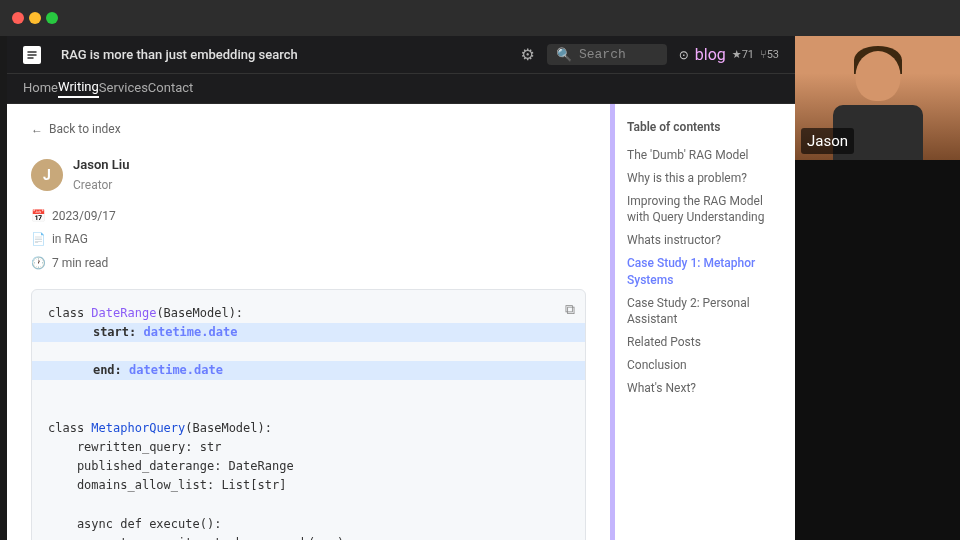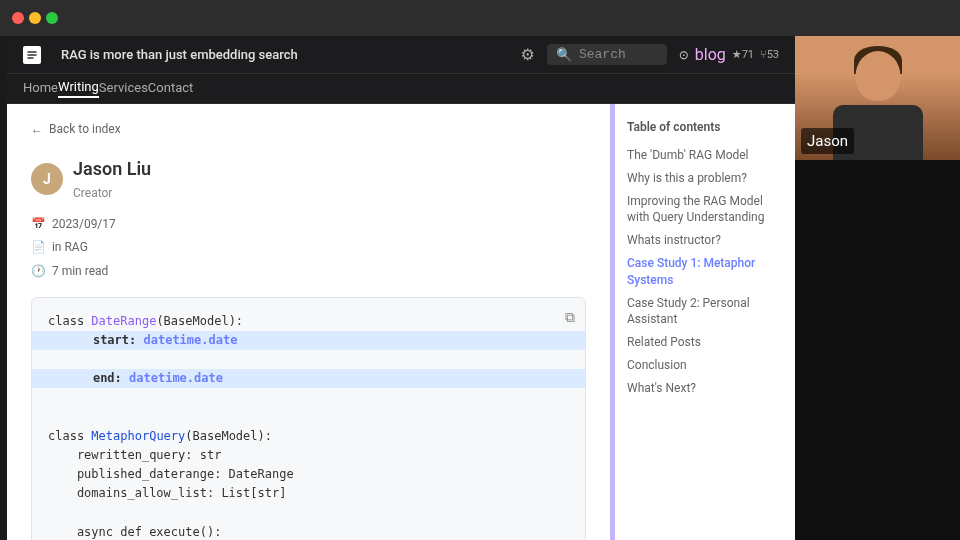--- a/index.html
+++ b/index.html
@@ -172,21 +172,21 @@
       background: #c8a87a;
       overflow: hidden;
       display: flex;
       align-items: center;
       justify-content: center;
       color: #fff;
       font-size: 14px;
       font-weight: bold;
     }
     .author-info .name {
-      font-size: 18px;
+      font-size: 13px;
       font-weight: 600;
       color: #333;
     }
     .author-info .role {
       font-size: 12px;
       color: #888;
     }
 
     .metadata {
       font-size: 12px;

